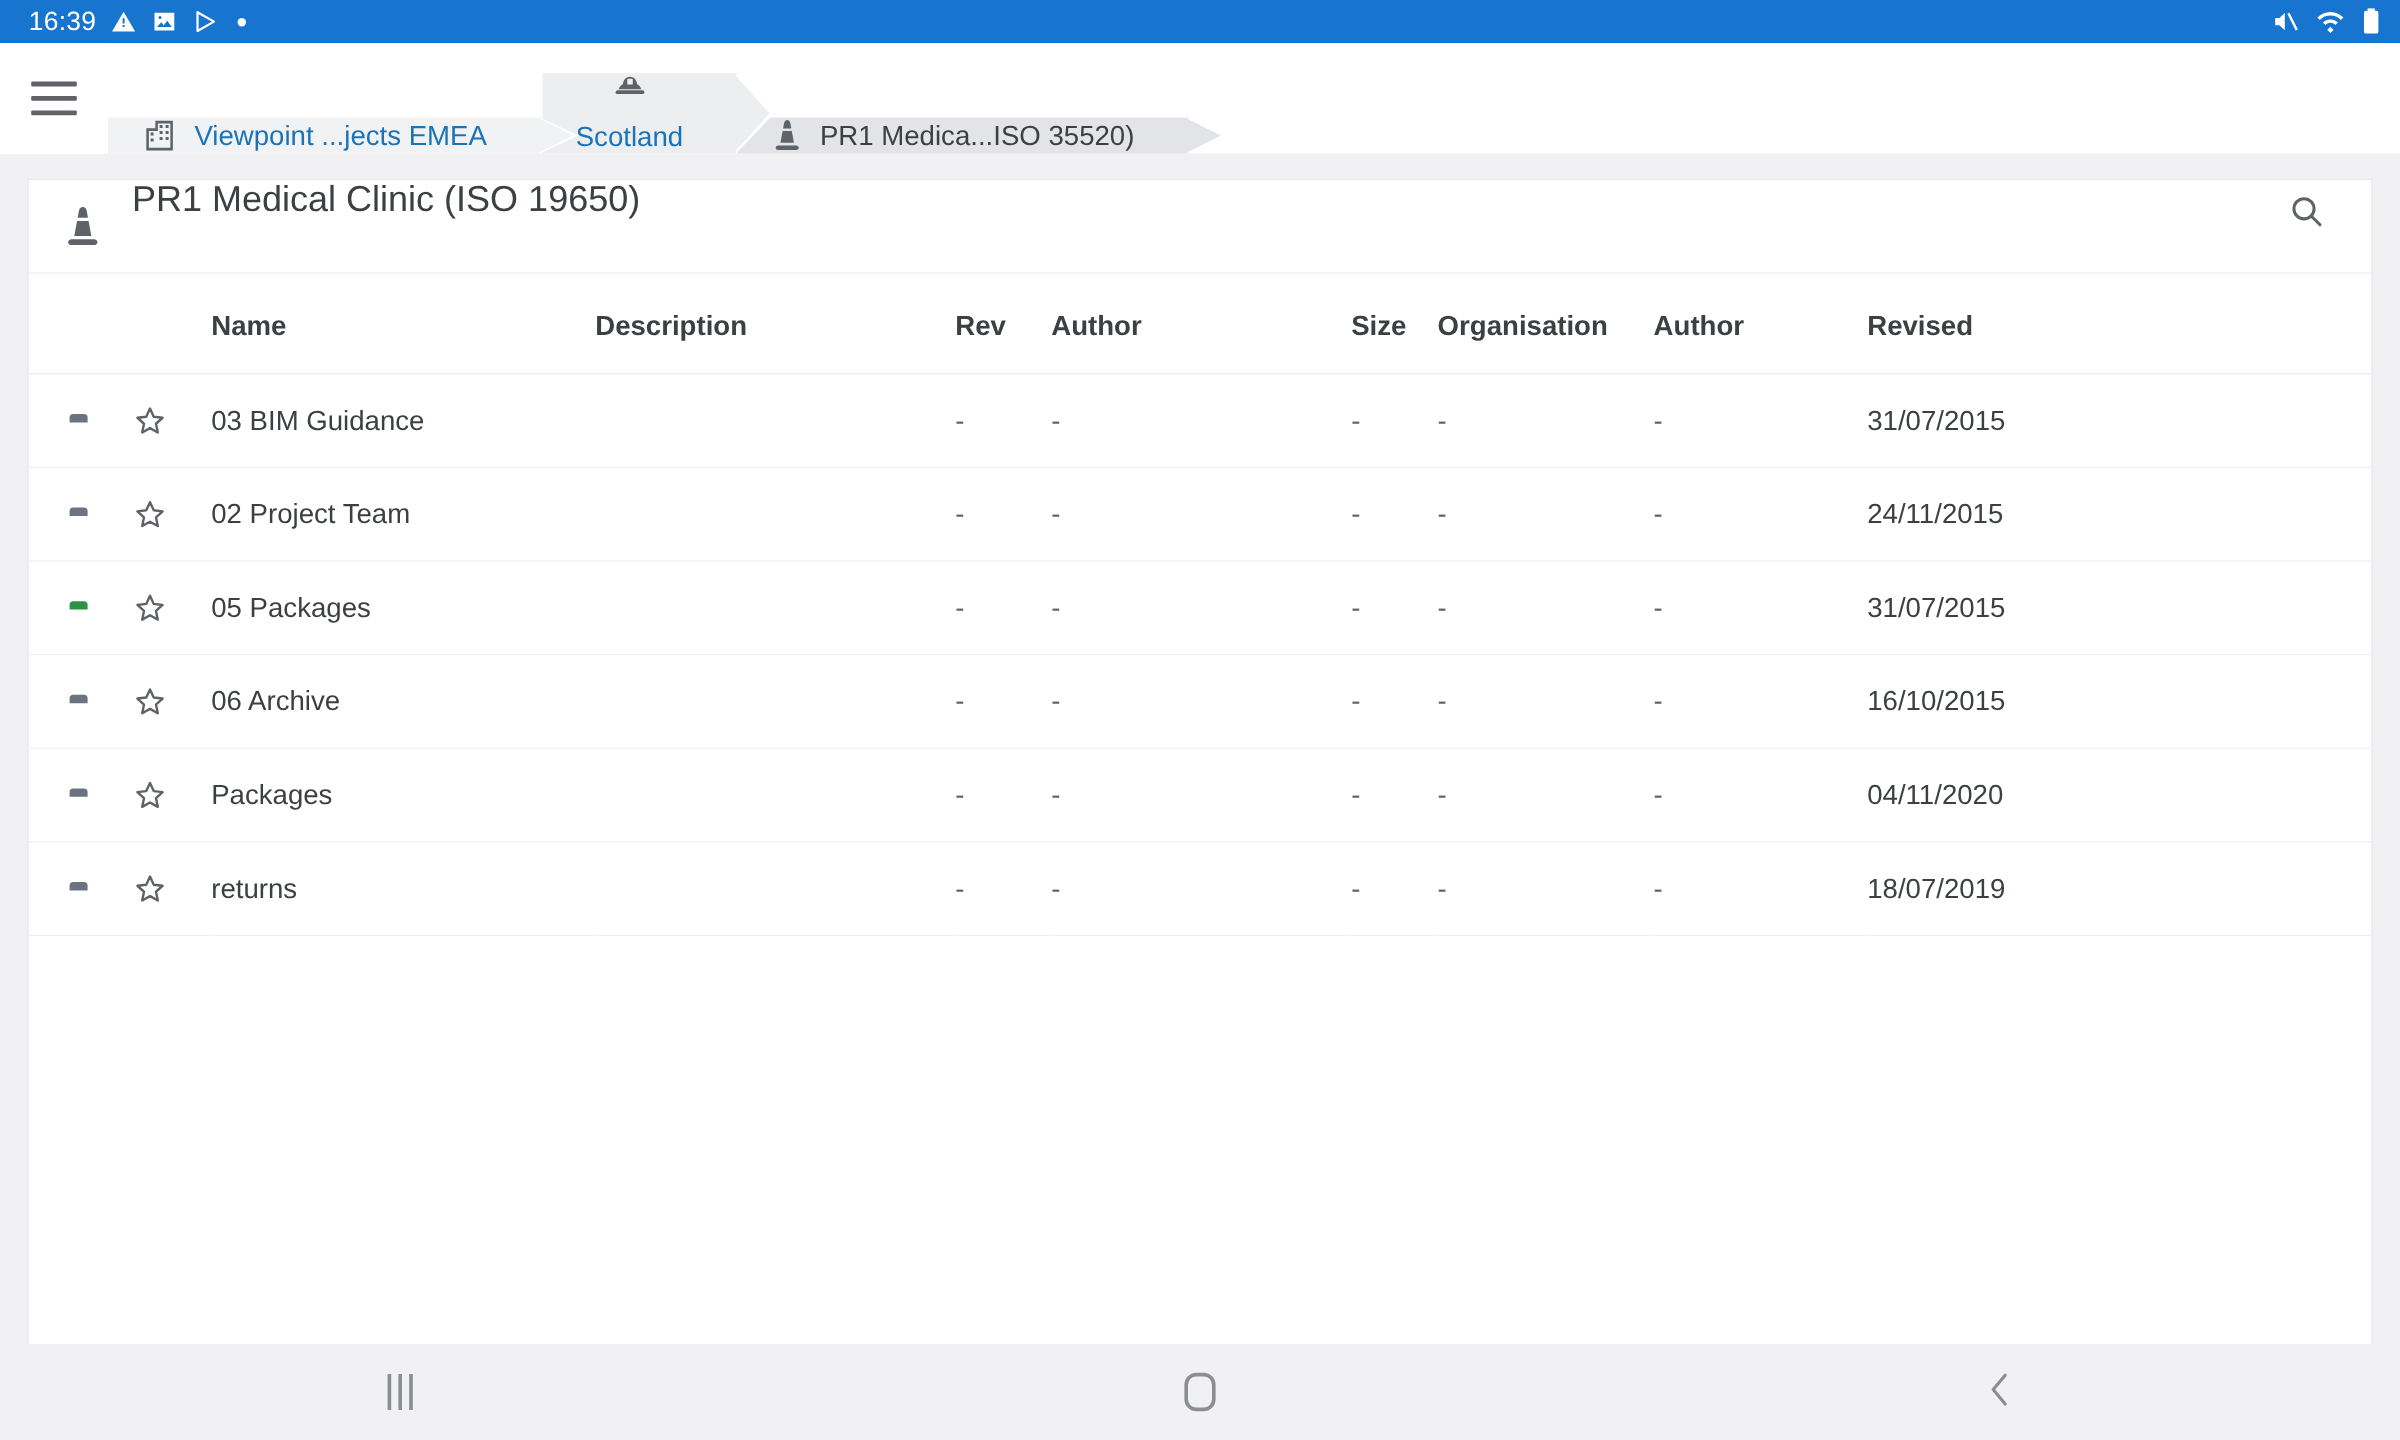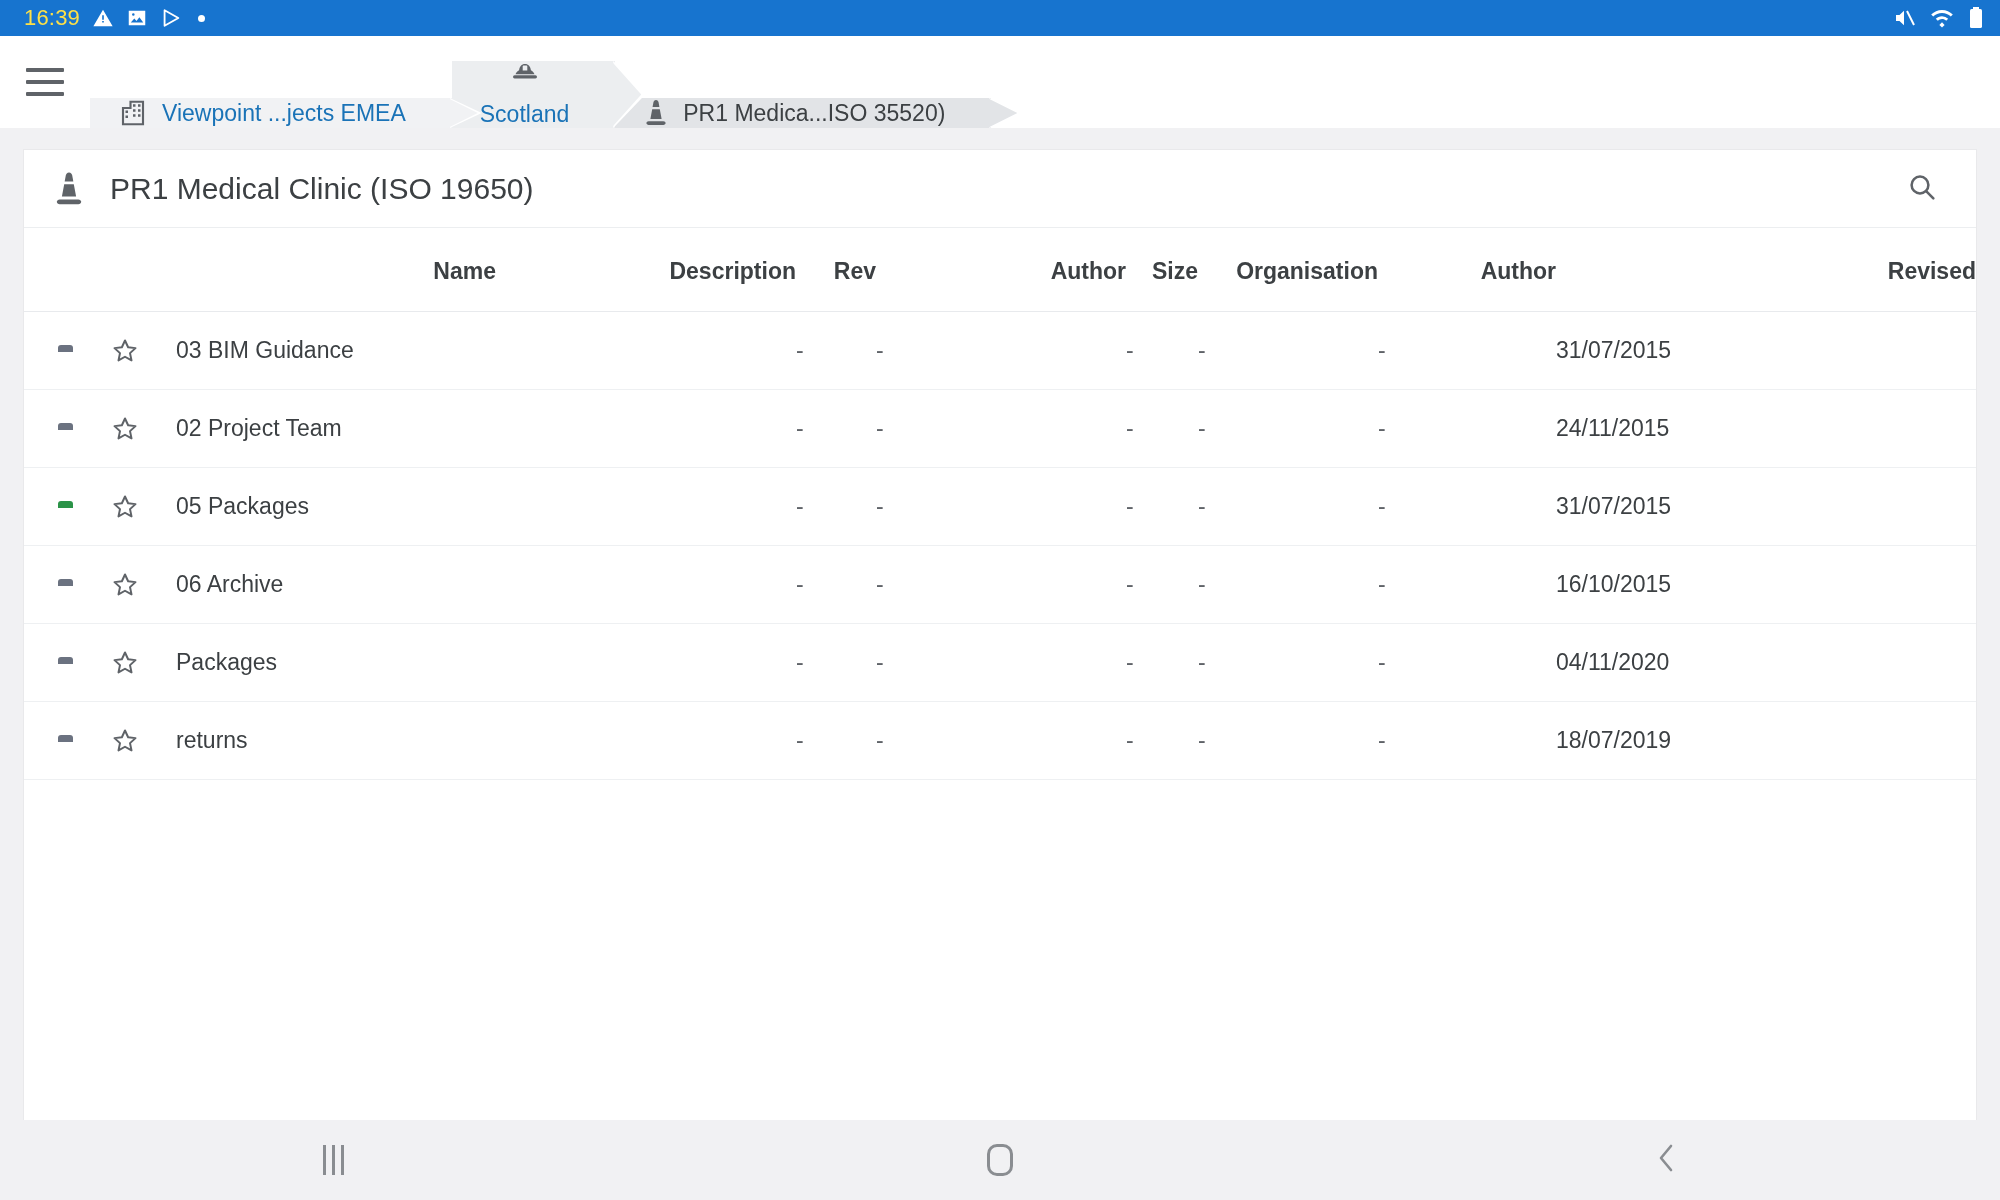--- a/index.html
+++ b/index.html
@@ -10,21 +10,21 @@
     overflow: hidden;
   }
 
   
   .statusbar {
     height: 36px;
     background: #1774cf;
     display: flex;
     align-items: center;
     padding: 0 16px 0 24px;
-    color: #fde047;
+    color: #ffffff;
   }
   .sb-left { display: flex; align-items: center; gap: 12px; }
   .sb-time { font-size: 22px; letter-spacing: .2px; line-height: 1; }
   .sb-right { margin-left: auto; display: flex; align-items: center; gap: 14px; }
   .sb-icon { display: flex; align-items: center; justify-content: center; }
   .sb-dot { width: 7px; height: 7px; border-radius: 50%; background: #fff; margin-left: 4px; }
 
   
   .crumbbar {
     height: 92px;
@@ -81,38 +81,38 @@
   
   .content {
     margin: 22px 24px 0 24px;
     background: #ffffff;
     height: 1022px;
     display: flex; flex-direction: column;
     box-shadow: 0 0 0 1px rgba(0,0,0,0.03);
   }
   .titlebar {
     height: 78px;
-    display: flex; align-items: center;
+    display: flex; 
     padding: 0 26px 0 28px;
     border-bottom: 1px solid #eceef0;
   }
   .title-icon { margin-right: 24px; display: flex; align-items: center; }
   .title-text { font-size: 30px; color: #3c4043; font-weight: 400; }
   .search-btn {
     margin-left: auto;
     width: 56px; height: 56px;
     display: flex; align-items: center; justify-content: center;
     cursor: pointer;
   }
 
   
   table { width: 100%; border-collapse: collapse; table-layout: fixed; }
   thead th {
     font-size: 23px; color: #3c4043; font-weight: bold;
-    text-align: right;
+    text-align: left;
     padding: 30px 0 26px 0;
     border-bottom: 1px solid #e8eaed;
   }
   .col-icon  { width: 86px; }
   .col-star  { width: 66px; }
   .col-name  { width: 320px; }
   .col-desc  { width: 300px; }
   .col-rev   { width: 80px; }
   .col-status{ width: 250px; }
   .col-size  { width: 72px; }

